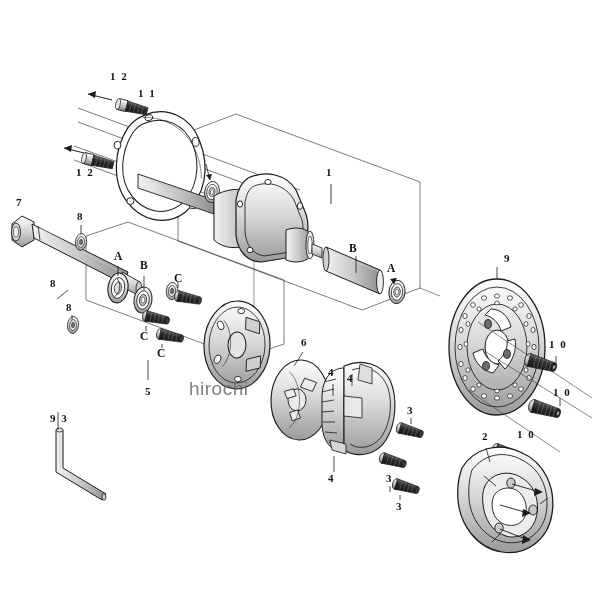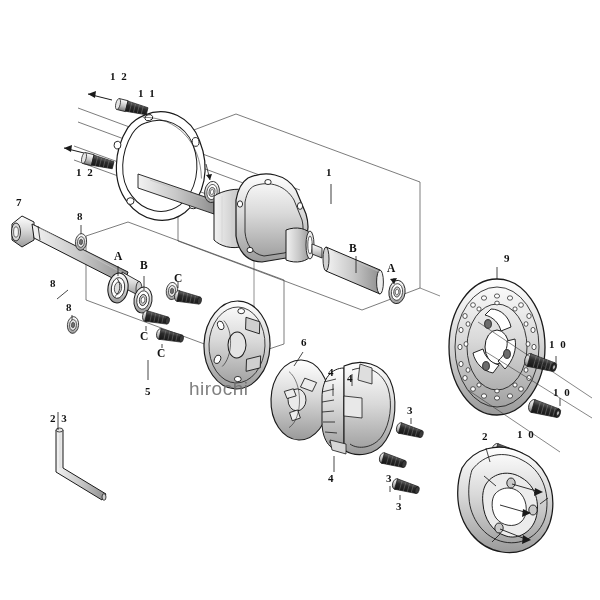--- a/index.html
+++ b/index.html
@@ -462,20 +462,20 @@
 <div class="lbl" style="left:66px;top:301px">8</div>
 <div class="lbl letter" style="left:140px;top:330px">C</div>
 <div class="lbl letter" style="left:157px;top:347px">C</div>
 <div class="lbl" style="left:301px;top:336px">6</div>
 <div class="lbl" style="left:549px;top:338px">1 0</div>
 <div class="lbl" style="left:145px;top:385px">5</div>
 <div class="lbl" style="left:347px;top:372px">4</div>
 <div class="lbl" style="left:328px;top:366px">4</div>
 <div class="lbl" style="left:553px;top:386px">1 0</div>
 <div class="lbl" style="left:407px;top:404px">3</div>
-<div class="lbl" style="left:50px;top:412px">2 3</div>
+<div class="lbl" style="left:50px;top:412px">9 3</div>
 <div class="lbl" style="left:482px;top:430px">2</div>
 <div class="lbl" style="left:517px;top:428px">1 0</div>
 <div class="lbl" style="left:328px;top:472px">4</div>
 <div class="lbl" style="left:386px;top:472px">3</div>
 <div class="lbl" style="left:396px;top:500px">3</div>
 
 </div>
 
 </body></html>

